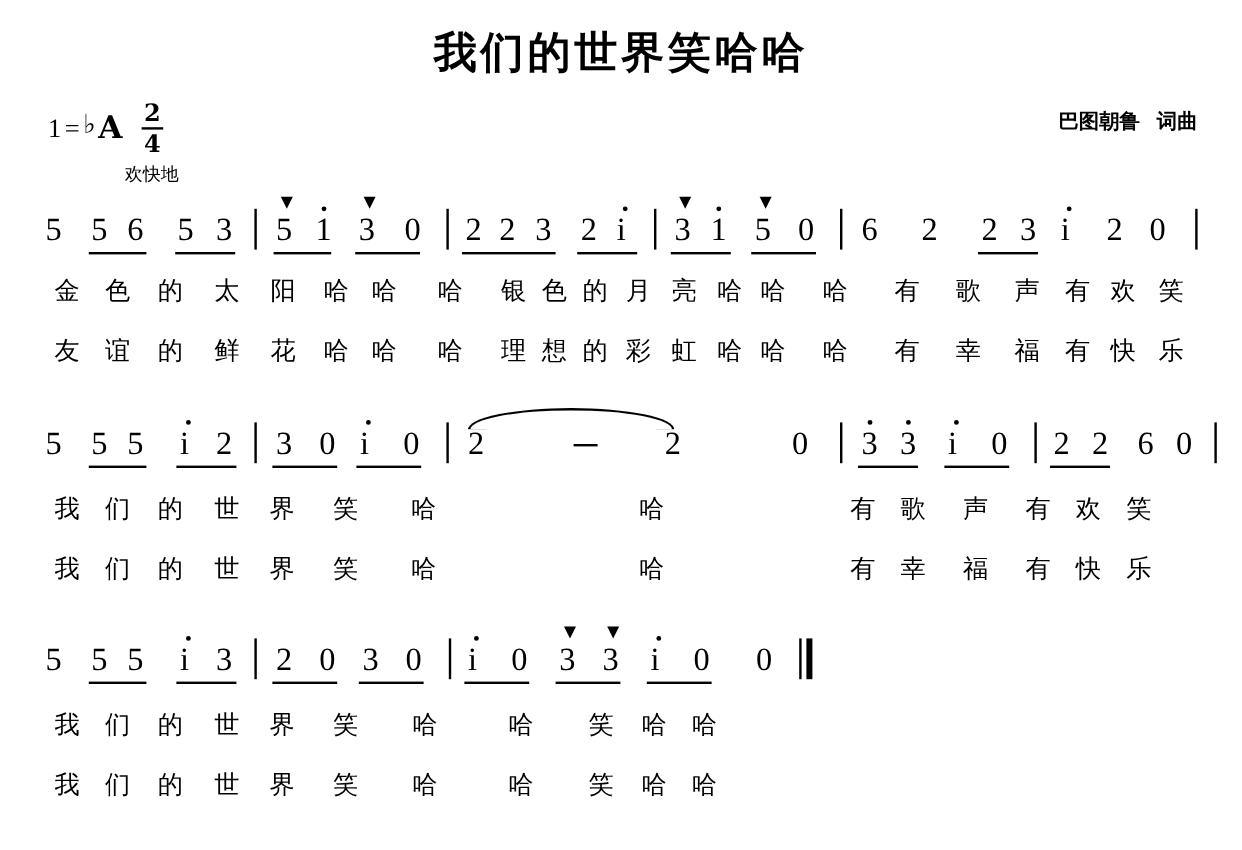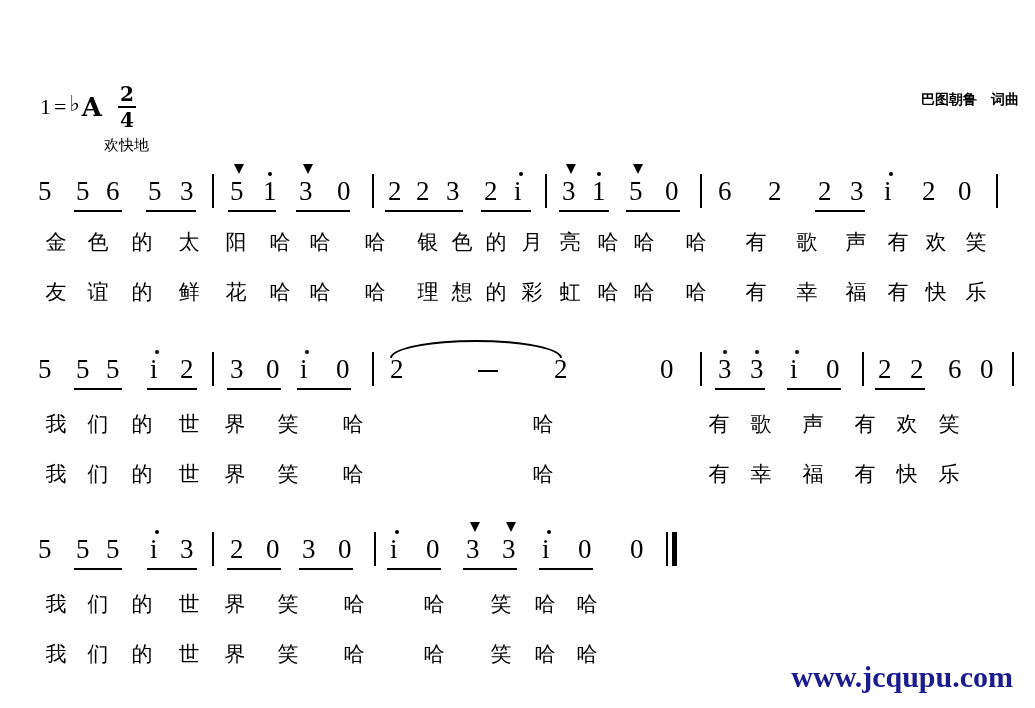--- a/index.html
+++ b/index.html
@@ -60,23 +60,23 @@
   .meter .den { display: block; }
   .tempo {
     position: absolute;
     left: 104px;
     top: 136px;
     font-size: 15px;
     font-family: "DejaVu Serif", serif;
   }
   .credits {
     position: absolute;
-    right: 16px;
+    right: 37px;
     top: 86px;
-    font-size: 14px;
+    font-size: 17px;
     line-height: 1.9;
     text-align: right;
     font-family: "DejaVu Serif", serif;
     font-weight: bold;
   }
   .credits div span.sp { display:inline-block; width: 14px; }
 
   
   .system { position: absolute; left: 0; width: 1035px; }
   .notes-row {
@@ -157,20 +157,21 @@
     color: #1b1b8f;
     font-family: "Liberation Serif", serif;
     letter-spacing: 0px;
   }
 </style>
 </head>
 <body>
 
 <div class="sheet">
 
+  <div class="title">我们的世界笑哈哈</div>
 
   <div class="keysig">
     <span class="one">1</span>
     <span class="eq">=</span>
     <span class="flat">♭</span>
     <span class="letter">A</span>
     <span class="meter">
       <span class="num">2</span>
       <span class="bar"></span>
       <span class="den">4</span>
@@ -344,15 +345,14 @@
 
     <div class="lyric-line" style="top:62px; left:34px;">
       <span class="ch" style="width:44px;">我</span><span class="ch" style="width:40px;">们</span><span class="ch" style="width:48px;">的</span><span class="ch" style="width:46px;">世</span><span class="ch" style="width:46px;">界</span><span class="ch" style="width:60px;">笑</span><span class="ch" style="width:72px;">哈</span><span class="ch" style="width:88px;">哈</span><span class="ch" style="width:46px;">笑</span><span class="ch" style="width:42px;">哈</span><span class="ch" style="width:42px;">哈</span>
     </div>
 
     <div class="lyric-line" style="top:112px; left:34px;">
       <span class="ch" style="width:44px;">我</span><span class="ch" style="width:40px;">们</span><span class="ch" style="width:48px;">的</span><span class="ch" style="width:46px;">世</span><span class="ch" style="width:46px;">界</span><span class="ch" style="width:60px;">笑</span><span class="ch" style="width:72px;">哈</span><span class="ch" style="width:88px;">哈</span><span class="ch" style="width:46px;">笑</span><span class="ch" style="width:42px;">哈</span><span class="ch" style="width:42px;">哈</span>
     </div>
   </div>
 
-  <div class="watermark">www.jcqupu.com</div>
 
 </div>
 
 </body></html>

